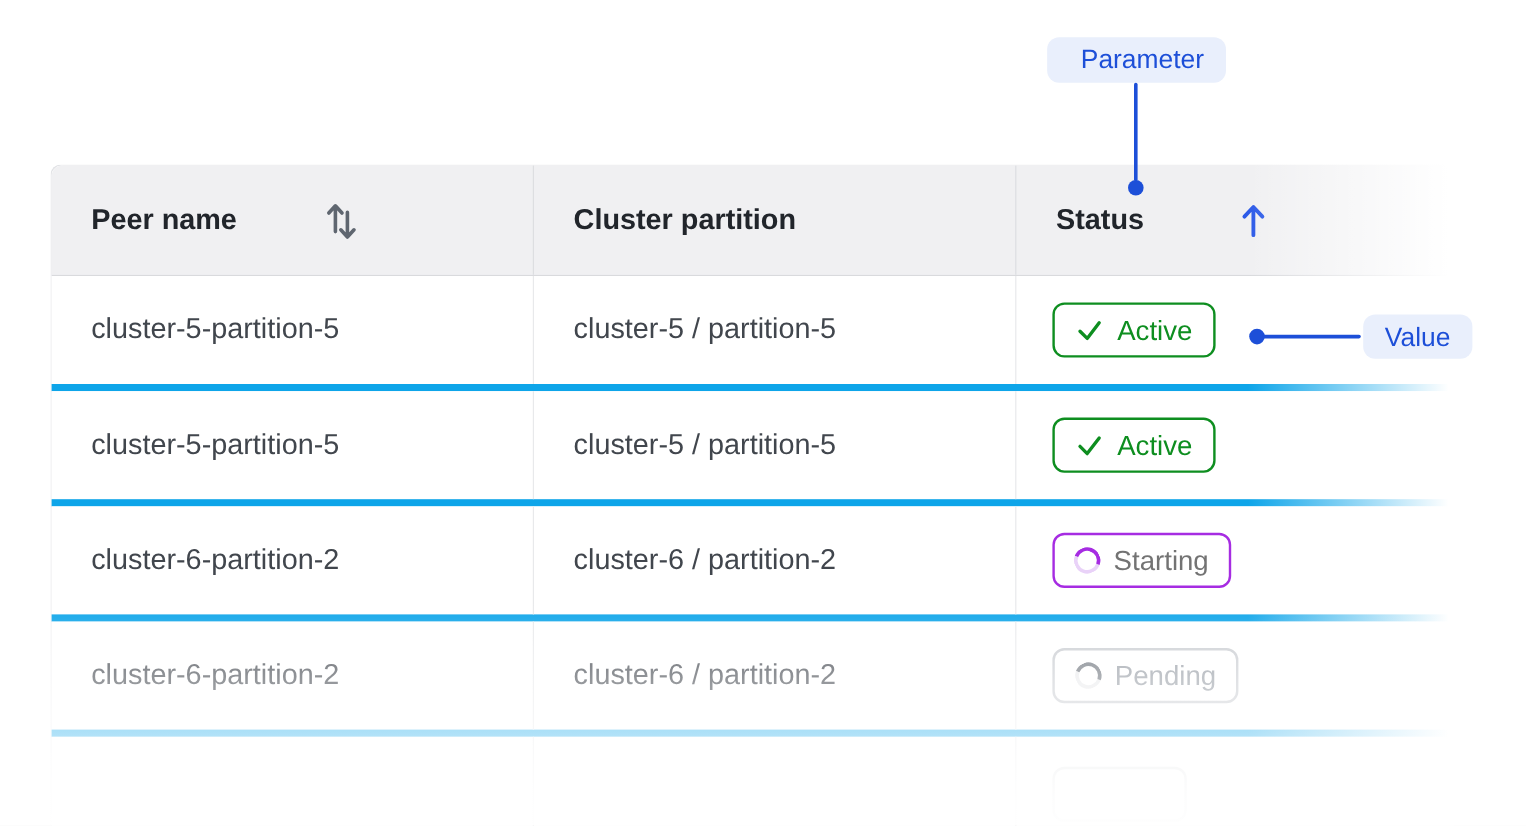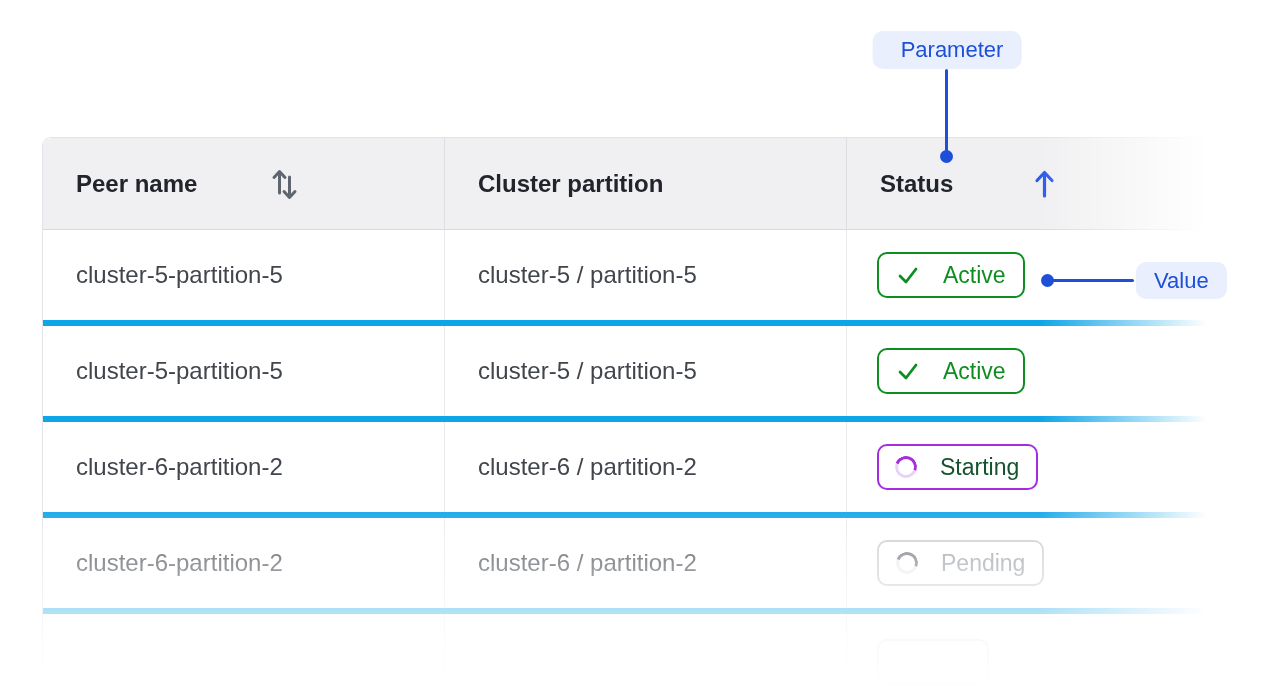--- a/index.html
+++ b/index.html
@@ -24,25 +24,25 @@
   .tr { display:flex; height:96px; border-bottom:6px solid #0ea5e9; background:#fff; }
   .tr.partial { border-bottom:none; }
   .td { display:flex; align-items:center; padding-left:33px;
         font-size:24px; color:#41464d; }
   .td.col-status { padding-left:30px; }
 
   .sort-icon { margin-left:26px; display:inline-flex; }
   .sort-asc-icon { margin-left:32px; display:inline-flex; }
 
   
-  .badge { display:inline-flex; align-items:center; gap:23px; height:46px;
+  .badge { display:inline-flex; align-items:center; gap:11px; height:46px;
            padding:0 17px; border:2px solid; border-radius:10px;
            font-size:23px; font-weight:500; background:#fff; }
   .badge.active   { border-color:#0e8e20; color:#0e8e20; }
-  .badge.starting { border-color:#a62ce2; color:#14532d;padding-left:16px; }
+  .badge.starting { border-color:#a62ce2; color:#737373;padding-left:16px; }
   .badge.pending  { border-color:#c9ccd1; color:#969ca4; }
   .badge.cutoff   { border-color:#dcdee1; width:112px; }
 
   .spinner { width:22px; height:22px; border-radius:50%; border:3.5px solid; }
   .badge.starting .spinner { border-color:#e9d2f8; border-top-color:#a62ce2;
                              border-right-color:#a62ce2; transform:rotate(-25deg); }
   .badge.pending  .spinner { border-color:#eaebed; border-top-color:#70767e;
                              border-right-color:#70767e; transform:rotate(-25deg); }
 
   

